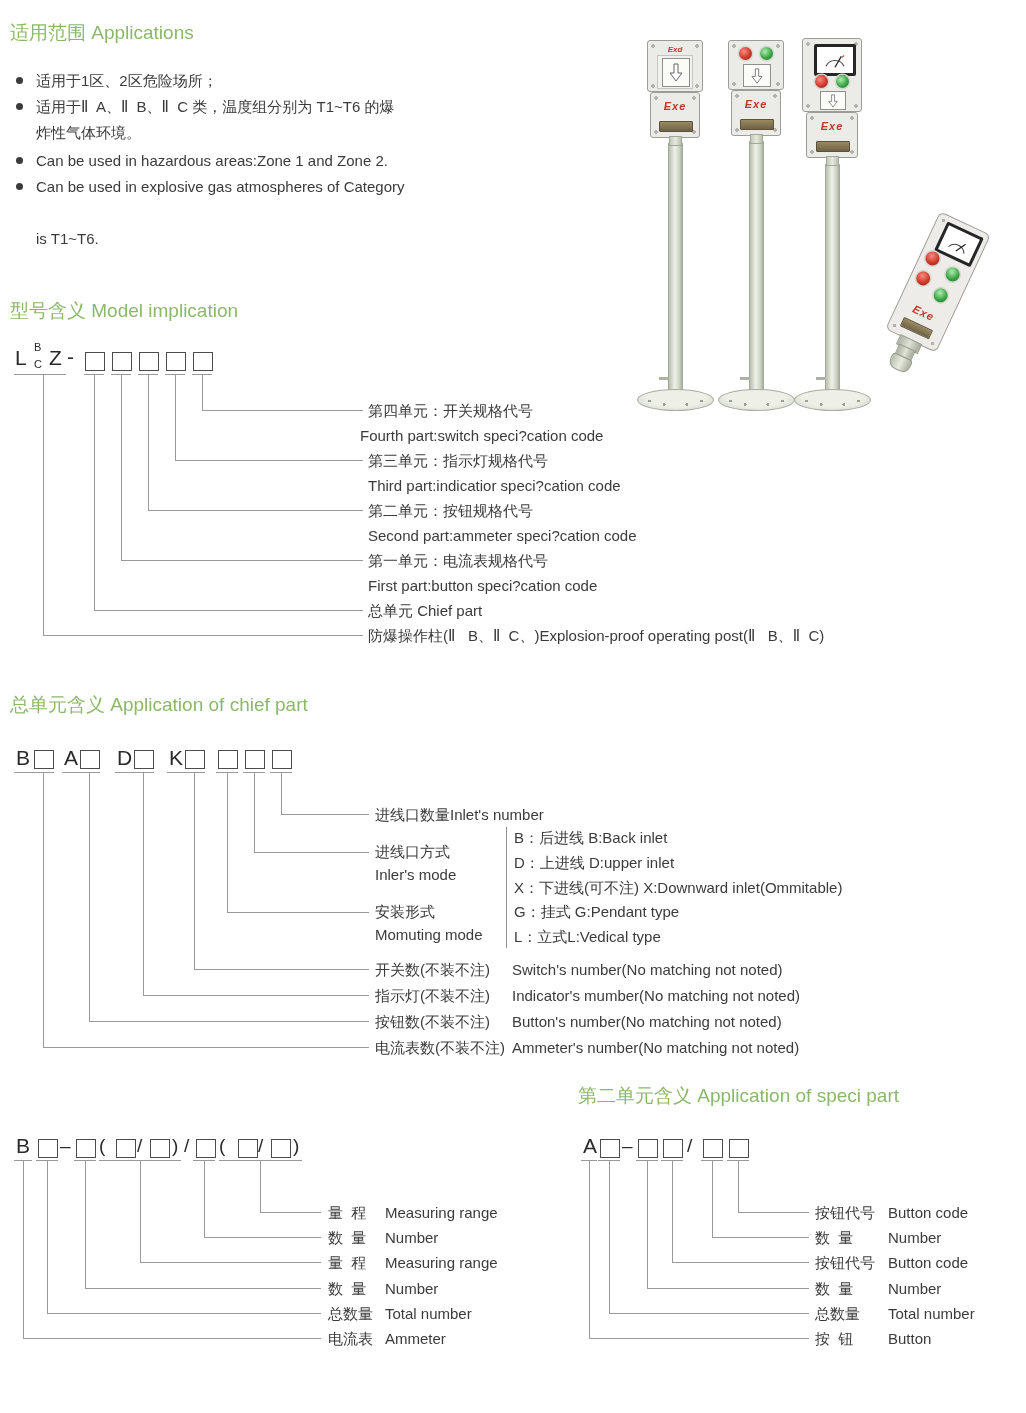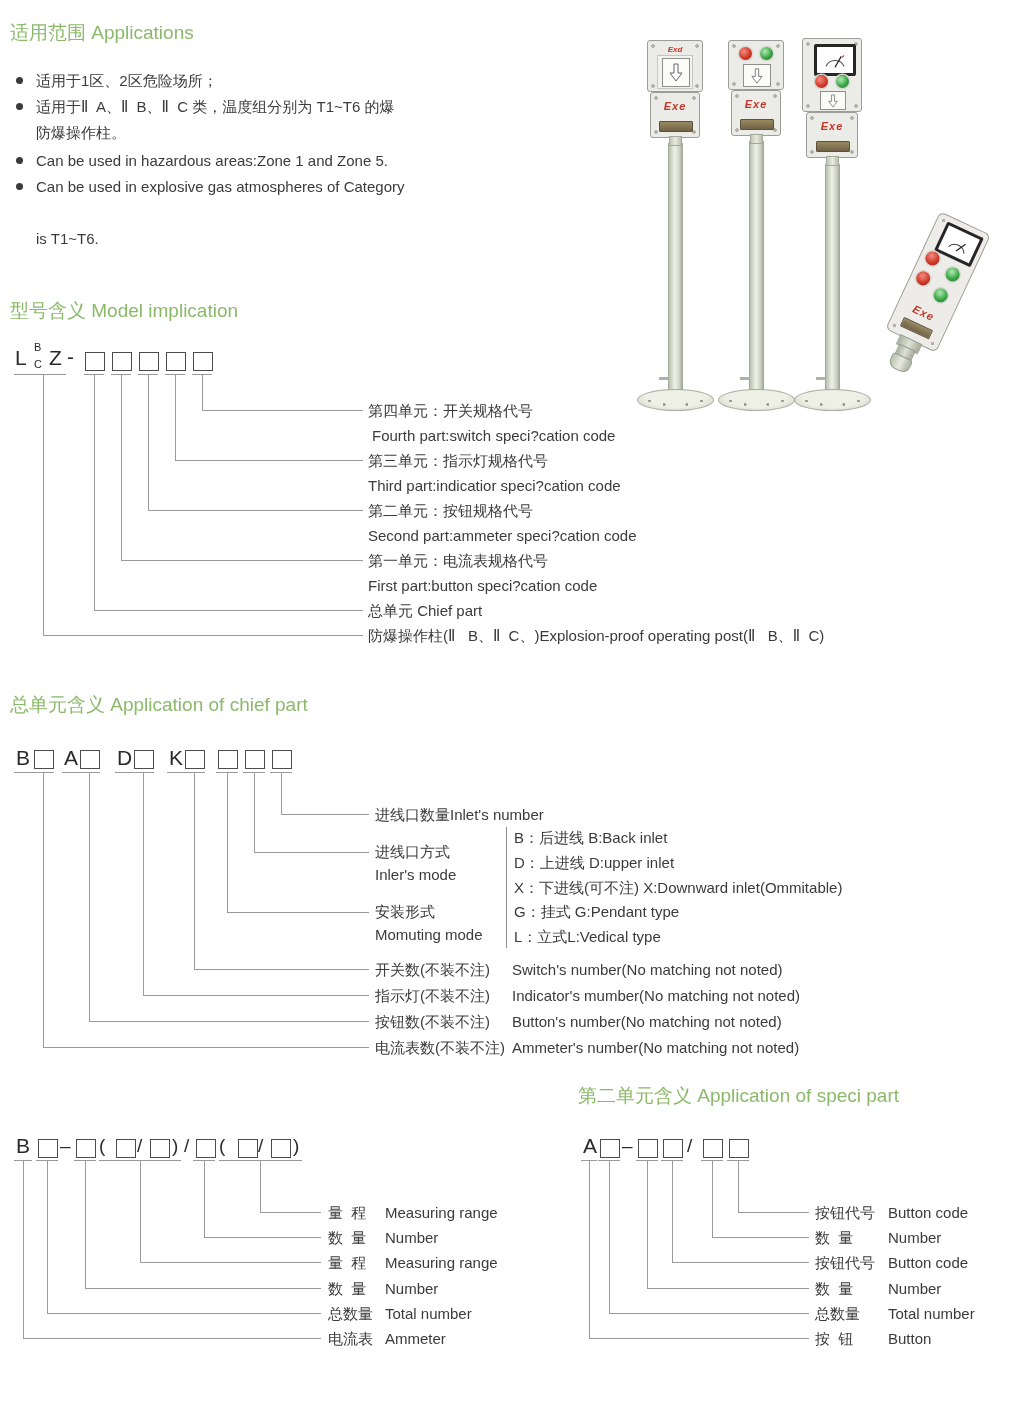--- a/index.html
+++ b/index.html
@@ -56,24 +56,24 @@
 
 <div class="page">
 
   <div class="gh" style="left:10px;top:22px">适用范围 Applications</div>
 
   <div class="dot" style="left:16px;top:77px"></div>
   <div class="t" style="left:36px;top:72px">适用于1区、2区危险场所；</div>
 
   <div class="dot" style="left:16px;top:103px"></div>
   <div class="t" style="left:36px;top:98px">适用于Ⅱ  A、Ⅱ  B、Ⅱ  C 类，温度组分别为 T1~T6 的爆</div>
-  <div class="t" style="left:36px;top:124px">防爆操作柱。</div>
+  <div class="t" style="left:36px;top:124px">炸性气体环境。</div>
 
   <div class="dot" style="left:16px;top:157px"></div>
-  <div class="t" style="left:36px;top:152px">Can be used in hazardous areas:Zone 1 and Zone 5.</div>
+  <div class="t" style="left:36px;top:152px">Can be used in hazardous areas:Zone 1 and Zone 2.</div>
 
   <div class="dot" style="left:16px;top:183px"></div>
   <div class="t" style="left:36px;top:178px">Can be used in explosive gas atmospheres of Category</div>
   <div class="t" style="left:36px;top:230px">is T1~T6.</div>
 
   <div class="abs" style="left:620px;top:25px;width:406px;height:400px">
 
     <div class="abs" style="left:0;top:0;width:110px;height:400px">
       <div class="pole" style="left:48px;top:117px;width:13px;height:253px"></div>
       <div class="abs" style="left:39px;top:352px;width:10px;height:3px;background:#adb2a4"></div>
@@ -185,21 +185,21 @@
   <div class="ul" style="left:192px;top:374px;width:20px"></div>
 
   <div class="conn" style="left:202px;top:375px;width:160px;height:35px"></div>
   <div class="conn" style="left:175px;top:375px;width:187px;height:85px"></div>
   <div class="conn" style="left:148px;top:375px;width:214px;height:135px"></div>
   <div class="conn" style="left:121px;top:375px;width:241px;height:185px"></div>
   <div class="conn" style="left:94px;top:375px;width:268px;height:235px"></div>
   <div class="conn" style="left:43px;top:375px;width:319px;height:260px"></div>
 
   <div class="t" style="left:368px;top:402px">第四单元：开关规格代号</div>
-  <div class="t" style="left:372px;top:427px">Fourth part:switch speci?cation code</div>
+  <div class="t" style="left:360px;top:427px">Fourth part:switch speci?cation code</div>
   <div class="t" style="left:368px;top:452px">第三单元：指示灯规格代号</div>
   <div class="t" style="left:368px;top:477px">Third part:indicatior speci?cation code</div>
   <div class="t" style="left:368px;top:502px">第二单元：按钮规格代号</div>
   <div class="t" style="left:368px;top:527px">Second part:ammeter speci?cation code</div>
   <div class="t" style="left:368px;top:552px">第一单元：电流表规格代号</div>
   <div class="t" style="left:368px;top:577px">First part:button speci?cation code</div>
   <div class="t" style="left:368px;top:602px">总单元 Chief part</div>
   <div class="t" style="left:368px;top:627px">防爆操作柱(Ⅱ   B、Ⅱ  C、)Explosion-proof operating post(Ⅱ   B、Ⅱ  C)</div>
 
   <div class="gh" style="left:10px;top:694px">总单元含义 Application of chief part</div>

